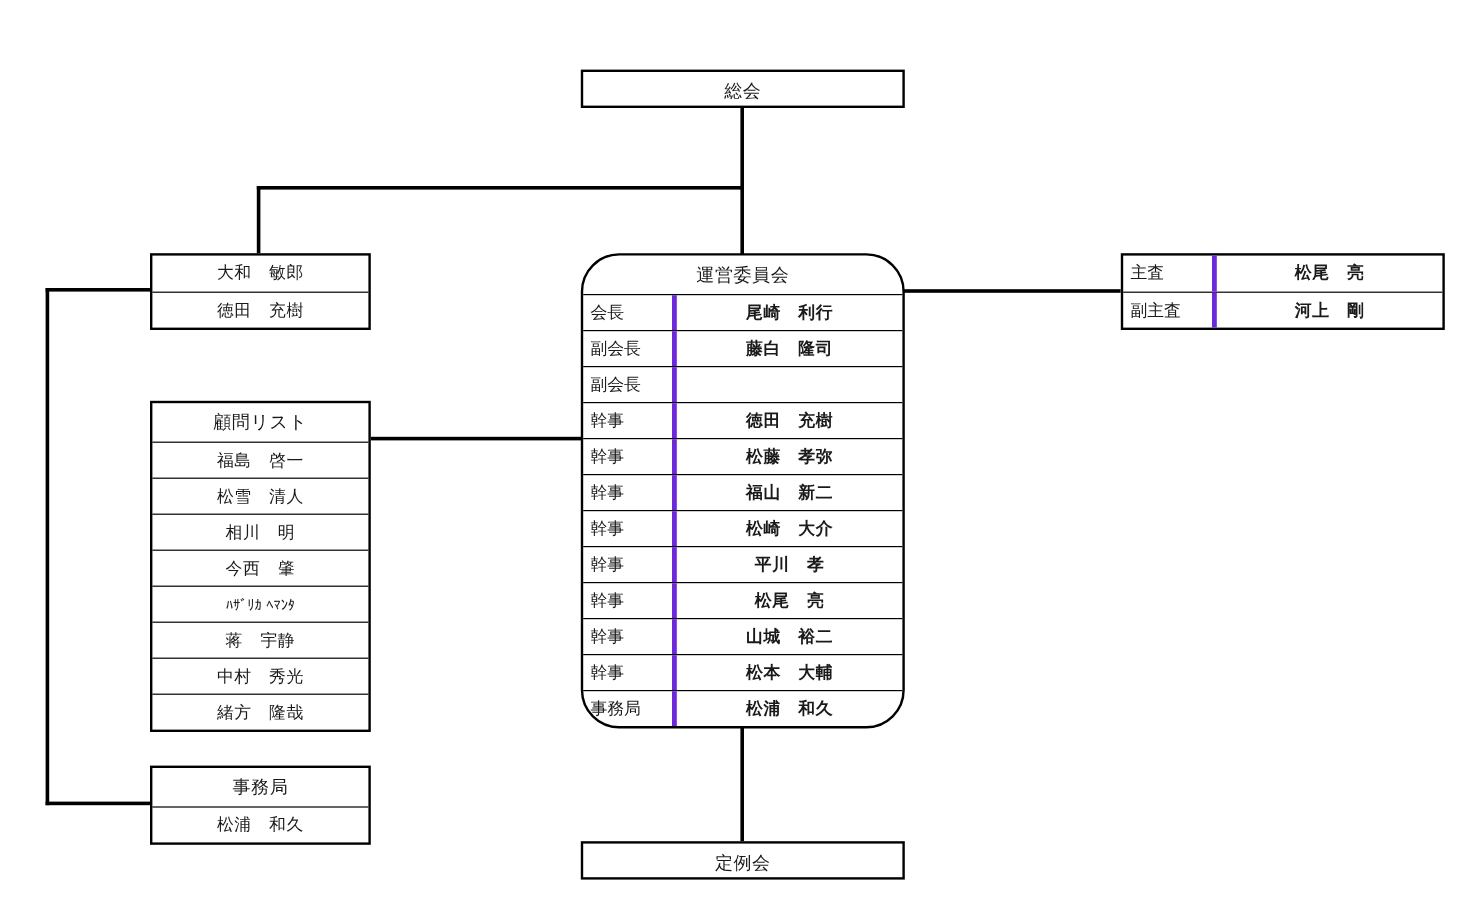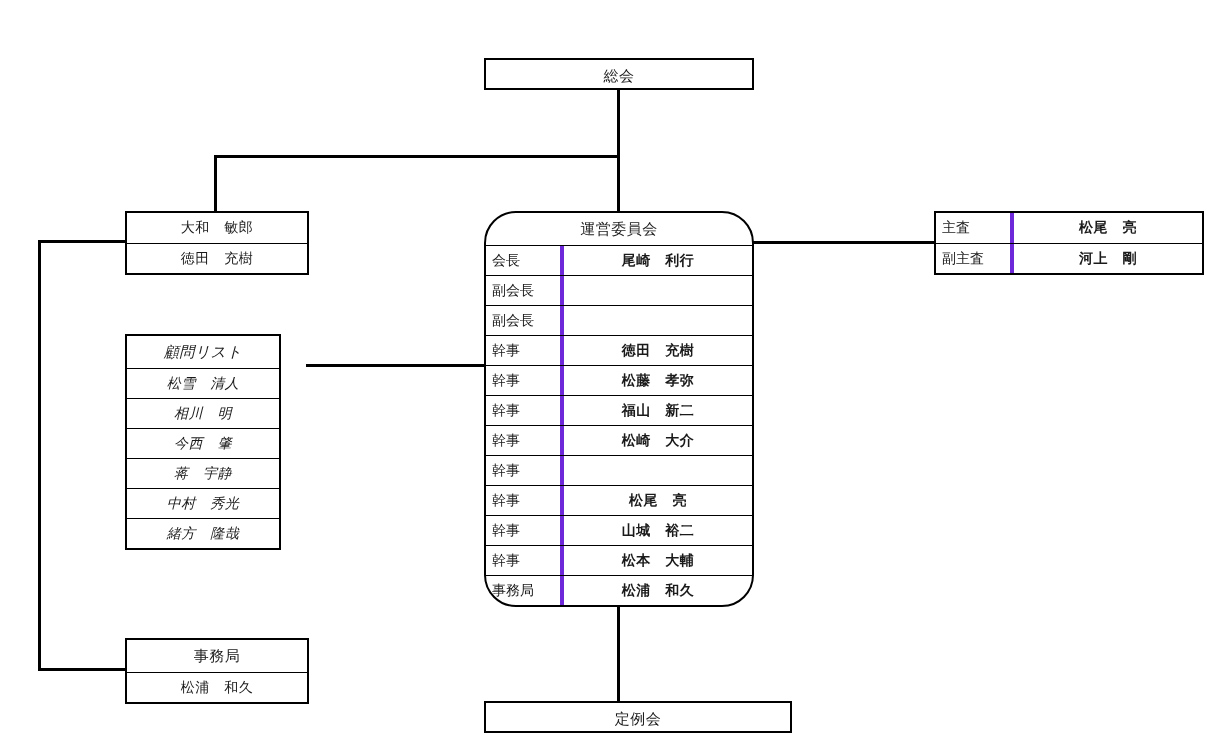--- a/index.html
+++ b/index.html
@@ -118,32 +118,38 @@
 
   <div class="node" style="left:125px; top:211px; width:184px;">
     <div class="row">
       <span class="cell-single">大和　敏郎</span>
     </div>
     <div class="row">
       <span class="cell-single">徳田　充樹</span>
     </div>
   </div>
 
-  <div class="node" style="left:125px; top:334px; width:156px;font-style:italic;">
+  <div class="node" style="left:125px; top:334px; width:184px;">
     <div class="row title-row">
       <span class="cell-title">顧問リスト</span>
     </div>
     <div class="row">
+      <span class="cell-single">福島　啓一</span>
+    </div>
+    <div class="row">
       <span class="cell-single">松雪　清人</span>
     </div>
     <div class="row">
       <span class="cell-single">相川　明</span>
     </div>
     <div class="row">
       <span class="cell-single">今西　肇</span>
+    </div>
+    <div class="row">
+      <span class="cell-single cell-kana">ﾊｻﾞﾘｶ ﾍﾏﾝﾀ</span>
     </div>
     <div class="row">
       <span class="cell-single">蒋　宇静</span>
     </div>
     <div class="row">
       <span class="cell-single">中村　秀光</span>
     </div>
     <div class="row">
       <span class="cell-single">緒方　隆哉</span>
     </div>
@@ -161,20 +167,21 @@
   <div class="node" style="left:484px; top:211px; width:270px;border-radius:32px;">
     <div class="row title-row">
       <span class="cell-title">運営委員会</span>
     </div>
     <div class="row">
       <span class="cell-label">会長</span>
       <span class="cell-name">尾崎　利行</span>
     </div>
     <div class="row">
       <span class="cell-label">副会長</span>
+      <span class="cell-name">藤白　隆司</span>
     </div>
     <div class="row">
       <span class="cell-label">副会長</span>
     </div>
     <div class="row">
       <span class="cell-label">幹事</span>
       <span class="cell-name">徳田　充樹</span>
     </div>
     <div class="row">
       <span class="cell-label">幹事</span>
@@ -183,20 +190,21 @@
     <div class="row">
       <span class="cell-label">幹事</span>
       <span class="cell-name">福山　新二</span>
     </div>
     <div class="row">
       <span class="cell-label">幹事</span>
       <span class="cell-name">松崎　大介</span>
     </div>
     <div class="row">
       <span class="cell-label">幹事</span>
+      <span class="cell-name">平川　孝</span>
     </div>
     <div class="row">
       <span class="cell-label">幹事</span>
       <span class="cell-name">松尾　亮</span>
     </div>
     <div class="row">
       <span class="cell-label">幹事</span>
       <span class="cell-name">山城　裕二</span>
     </div>
     <div class="row">
@@ -213,19 +221,19 @@
     <div class="row">
       <span class="cell-label">主査</span>
       <span class="cell-name">松尾　亮</span>
     </div>
     <div class="row">
       <span class="cell-label">副主査</span>
       <span class="cell-name">河上　剛</span>
     </div>
   </div>
 
-  <div class="node" style="left:484px; top:701px; width:308px; height:32px;">
+  <div class="node" style="left:484px; top:701px; width:270px; height:32px;">
     <div class="row title-row">
       <span class="cell-title">定例会</span>
     </div>
   </div>
 
 </div>
 
 </body></html>

